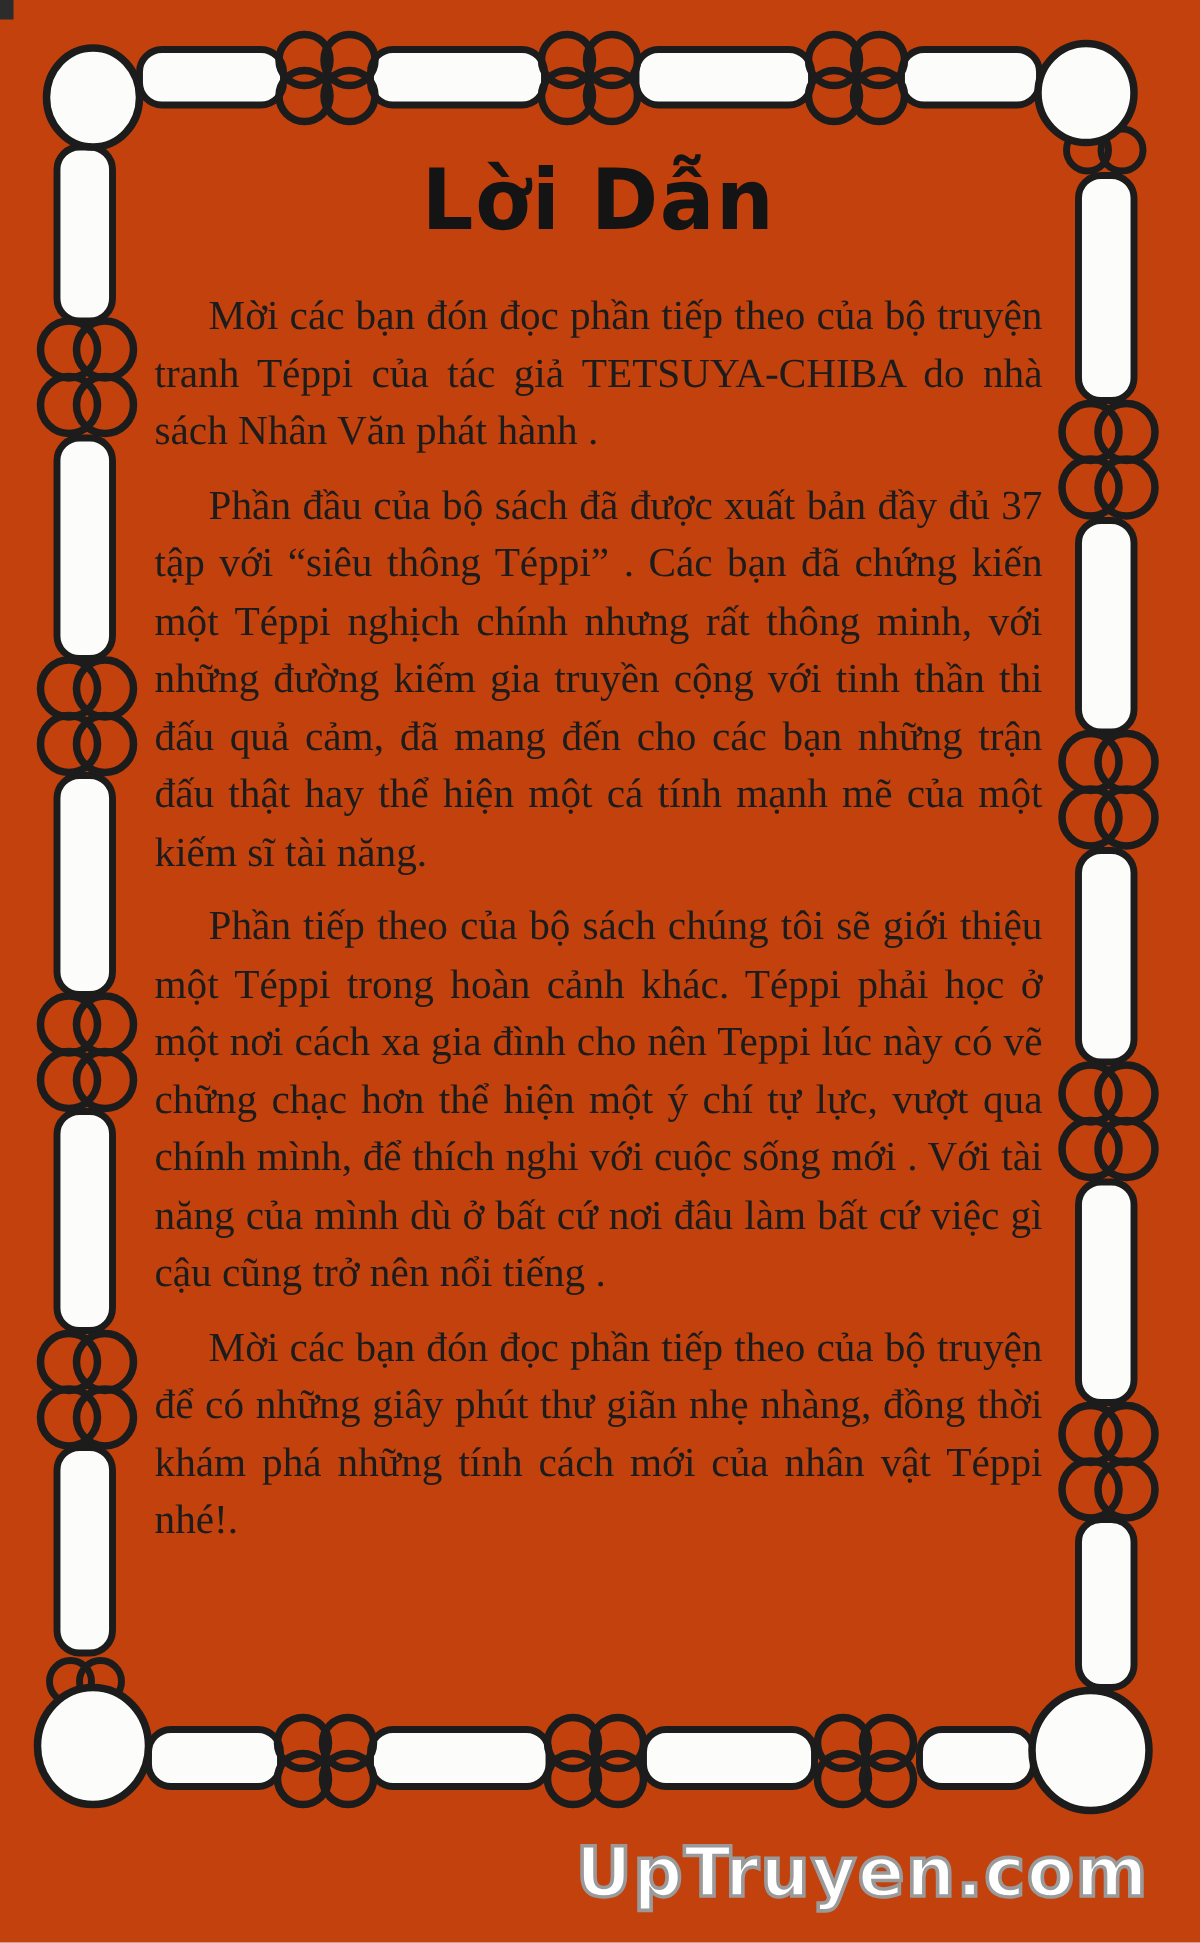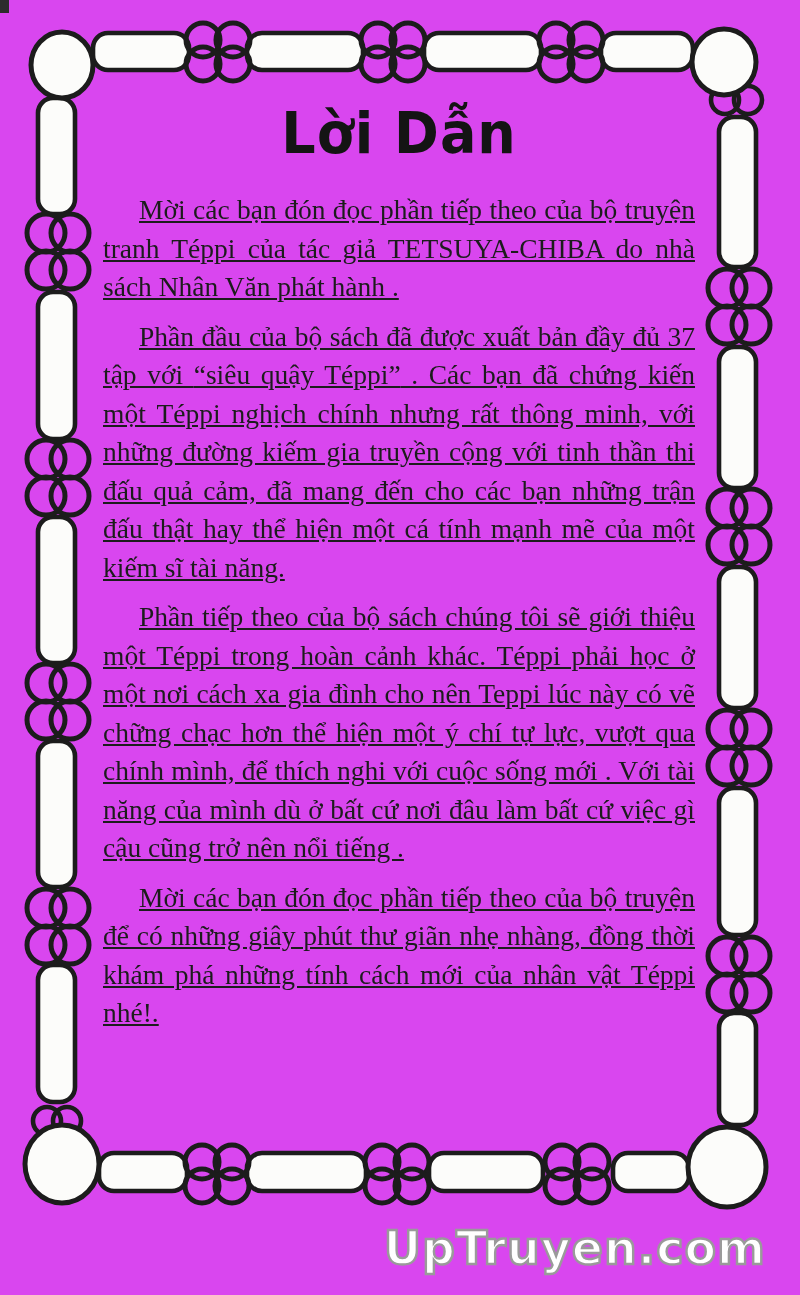--- a/index.html
+++ b/index.html
@@ -1,20 +1,20 @@
 <!DOCTYPE html>
 <html><head>
 <meta charset="utf-8">
 <style>
   html, body { margin: 0; padding: 0; background: #e8e8e8; }
   .page {
     position: relative;
     width: 800px;
     height: 1295px;
-    background: #d946ef;
+    background: #c2410c;
     overflow: hidden;
     font-family: "Liberation Serif", serif;
   }
   .border-frame {
     position: absolute;
     left: 0; top: 0;
     width: 800px; height: 1295px;
     display: block;
   }
   .corner-artifact {
@@ -40,21 +40,20 @@
     transform: scaleY(1.04);
   }
   .para {
     margin: 0 0 11px 0;
     font-family: "Liberation Serif", serif;
     font-size: 27.5px;
     line-height: 38.5px;
     text-align: justify;
     text-indent: 36px;
     color: #1c1c1c;
-    text-decoration: underline;
   }
   .para span { font: inherit; }
   .em {
     font-weight: bold;
     font-style: italic;
   }
   .signature {
     margin: 2px 0 0 0;
     padding-right: 10px;
     text-align: right;
@@ -186,21 +185,21 @@
     </g>
   </svg>
 
   <div class="content">
     <h1 class="title">Lời Dẫn</h1>
 
     <p class="para">
       <span>Mời các bạn đón đọc phần tiếp theo của bộ truyện tranh Téppi của tác giả TETSUYA-CHIBA do nhà sách Nhân Văn phát hành .</span>
     </p>
 
-    <p class="para"><span>Phần đầu của bộ sách đã được xuất bản đầy đủ 37 tập với </span><span class="em">“siêu quậy Téppi”</span><span> . Các bạn đã chứng kiến một Téppi nghịch chính nhưng rất thông minh, với những đường kiếm gia truyền cộng với tinh thần thi đấu quả cảm, đã mang đến cho các bạn những trận đấu thật hay thể hiện một cá tính mạnh mẽ của một kiếm sĩ tài năng.</span></p>
+    <p class="para"><span>Phần đầu của bộ sách đã được xuất bản đầy đủ 37 tập với </span><span class="em">“siêu thông Téppi”</span><span> . Các bạn đã chứng kiến một Téppi nghịch chính nhưng rất thông minh, với những đường kiếm gia truyền cộng với tinh thần thi đấu quả cảm, đã mang đến cho các bạn những trận đấu thật hay thể hiện một cá tính mạnh mẽ của một kiếm sĩ tài năng.</span></p>
 
     <p class="para">
       <span>Phần tiếp theo của bộ sách chúng tôi sẽ giới thiệu một Téppi trong hoàn cảnh khác. Téppi phải học ở một nơi cách xa gia đình cho nên Teppi lúc này có vẽ chững chạc hơn thể hiện một ý chí tự lực, vượt qua chính mình, để thích nghi với cuộc sống mới . Với tài năng của mình dù ở bất cứ nơi đâu làm bất cứ việc gì cậu cũng trở nên nổi tiếng .</span>
     </p>
 
     <p class="para">
       <span>Mời các bạn đón đọc phần tiếp theo của bộ truyện để có những giây phút thư giãn nhẹ nhàng, đồng thời khám phá những tính cách mới của nhân vật Téppi nhé!.</span>
     </p>
 
   </div>

